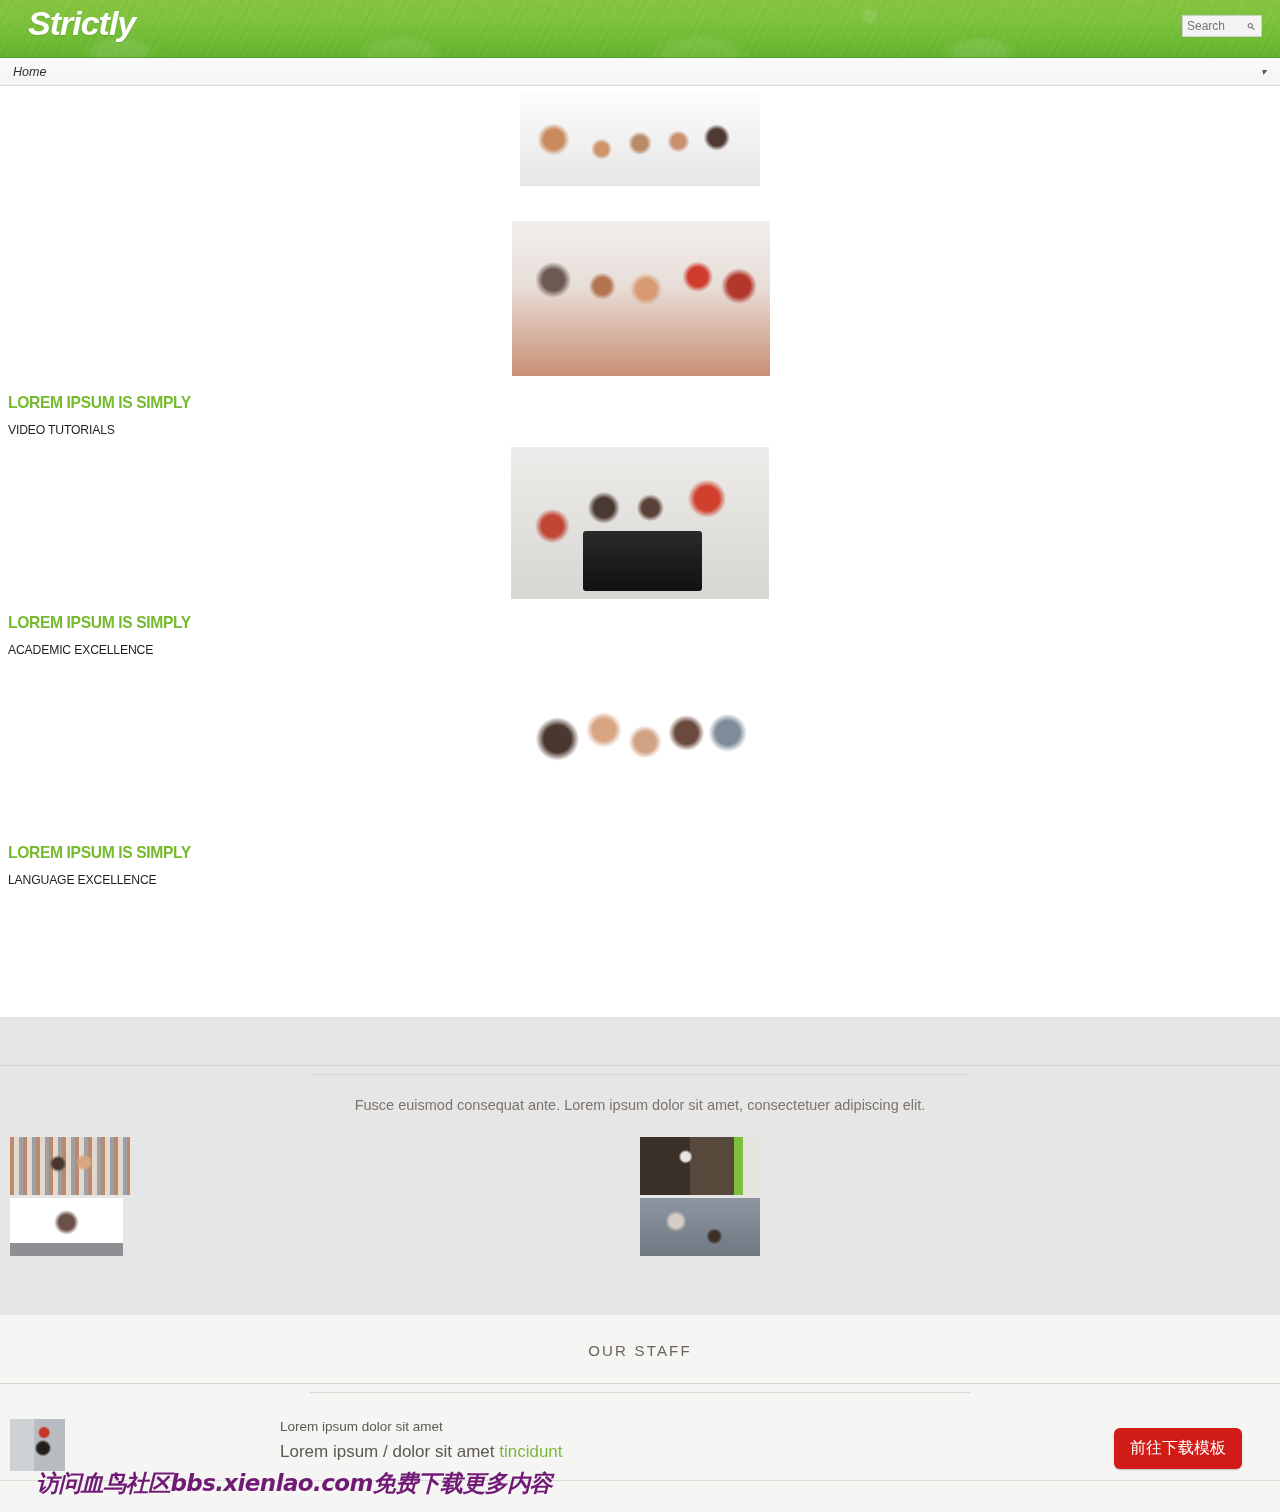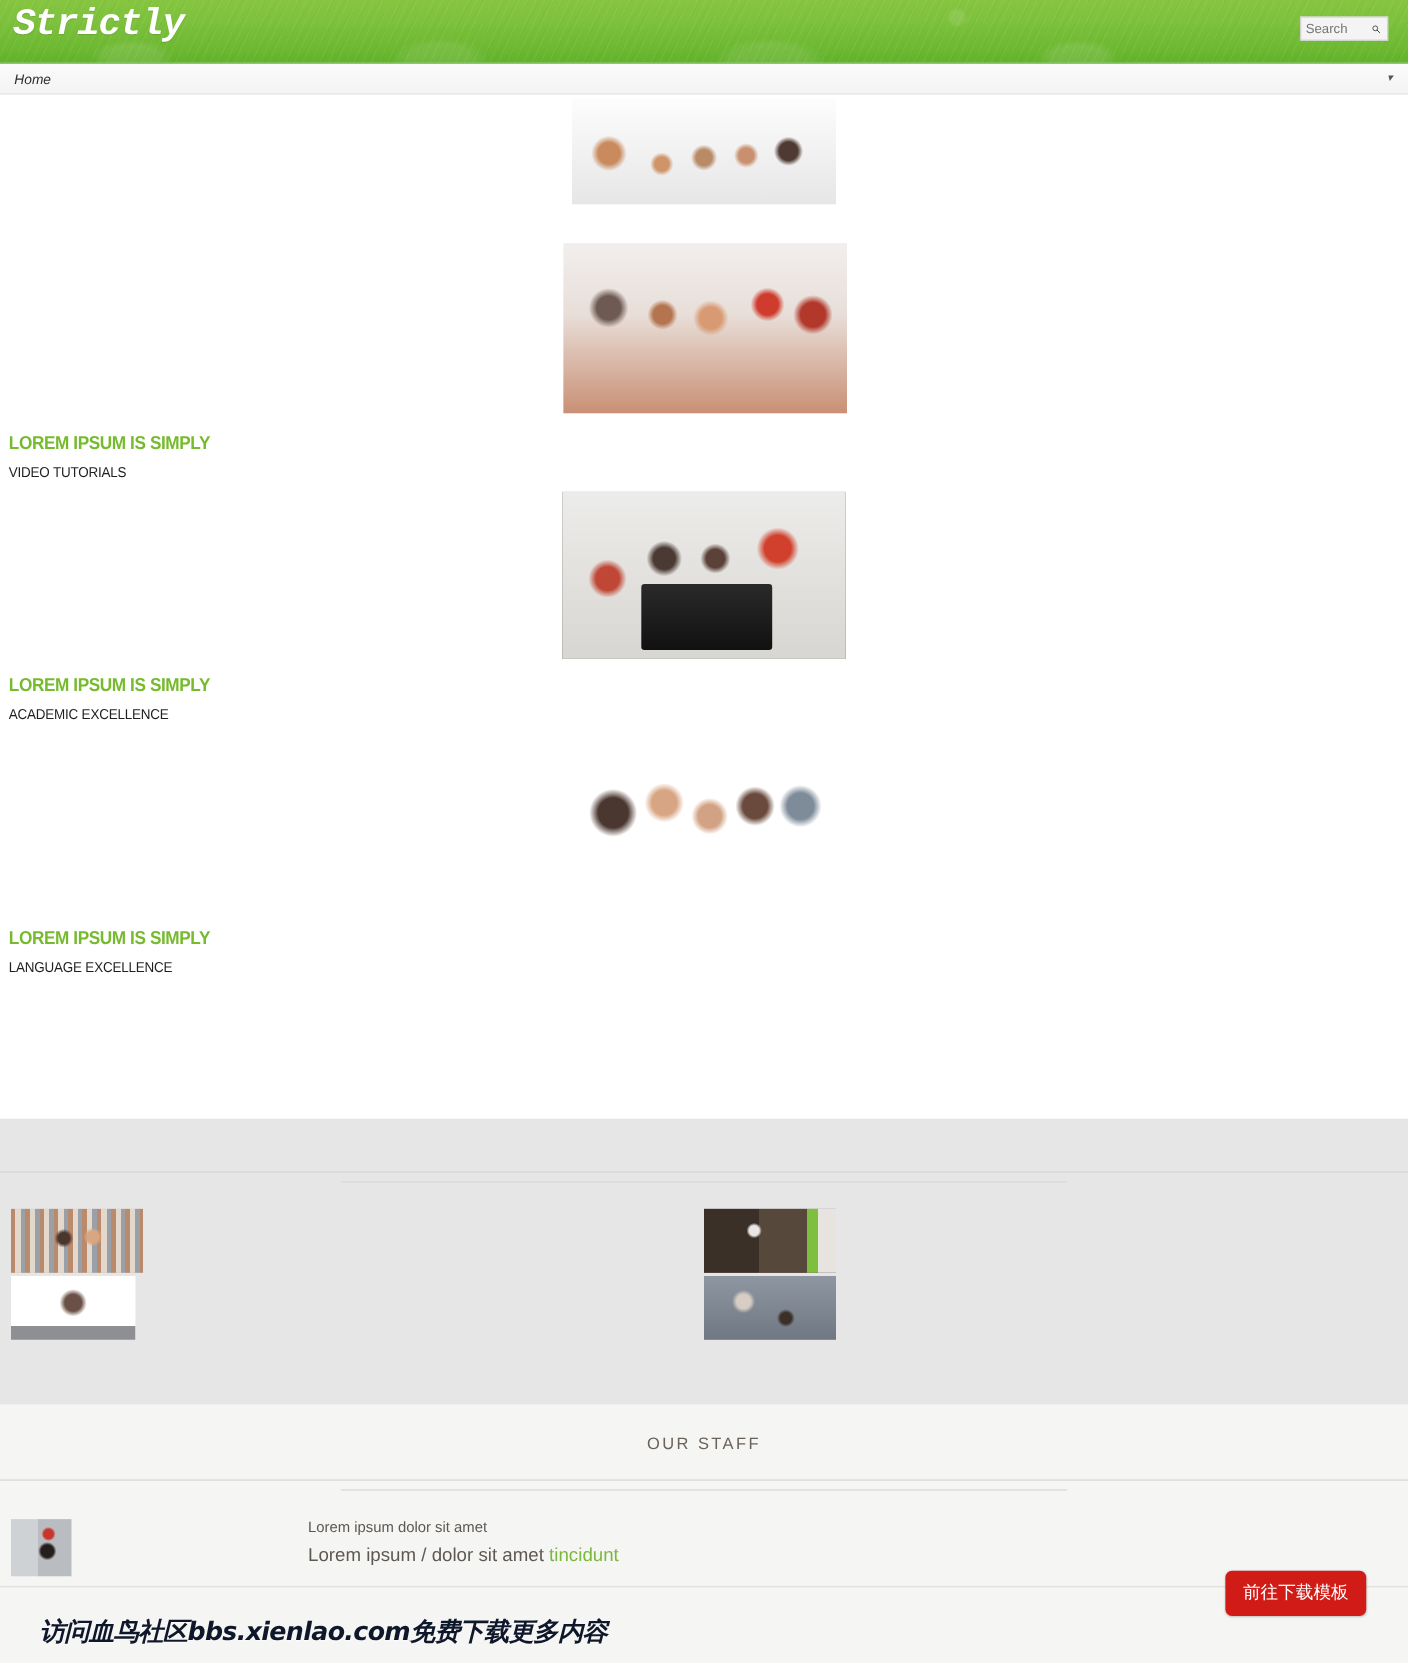--- a/index.html
+++ b/index.html
@@ -27,23 +27,23 @@
   }
   .header-pattern {
     position: absolute; inset: 0;
     background-image:
       repeating-linear-gradient(115deg, rgba(255,255,255,0.055) 0 1px, rgba(255,255,255,0) 1px 7px),
       repeating-linear-gradient(-60deg, rgba(0,0,0,0.022) 0 1px, rgba(0,0,0,0) 1px 9px);
     pointer-events: none;
   }
   .logo {
     position: absolute;
-    left: 12px; top: 2px;
+    left: 28px; top: 2px;
     color: #ffffff;
-    font-family: Liberation Mono, monospace;
+    font-family: Liberation Sans, sans-serif;
     font-style: italic;
     font-weight: bold;
     font-size: 34px;
     letter-spacing: -1px;
     text-shadow: 0 1px 1px rgba(0,0,0,0.12);
     line-height: 42px;
   }
   .search-wrap {
     position: absolute;
     right: 18px; top: 15px;
@@ -287,21 +287,21 @@
     font-size: 16px;
     cursor: pointer;
     font-family: "Liberation Sans", sans-serif;
     box-shadow: 0 1px 2px rgba(0,0,0,0.22);
     z-index: 40;
   }
   .watermark {
     position: absolute;
     left: 36px;
     top: 1468px;
-    color: #0f172a;
+    color: #701a75;
     font-size: 23px;
     font-weight: bold;
     font-style: italic;
     letter-spacing: -0.6px;
     white-space: nowrap;
     z-index: 45;
     font-family: "DejaVu Sans", sans-serif;
     text-shadow: 0 1px 0 rgba(255,255,255,0.5);
   }
 </style>
@@ -363,20 +363,21 @@
       <p class="caption-title">LOREM IPSUM IS SIMPLY</p>
       <p class="caption-sub">LANGUAGE EXCELLENCE</p>
     </div>
   </div>
 
 </div>
 
 <div class="gallery-section">
   <div class="rule-outer"></div>
   <div class="rule-inner"></div>
+  <p class="section-desc">Fusce euismod consequat ante. Lorem ipsum dolor sit amet, consectetuer adipiscing elit.</p>
 
   <div class="gallery-grid">
     <div class="thumb thumb-a" style="left:10px; top:0px; width:120px; height:58px;"></div>
     <div class="thumb thumb-b" style="left:10px; top:61px; width:113px; height:58px;"></div>
     <div class="thumb thumb-c" style="left:640px; top:0px; width:120px; height:58px;"></div>
     <div class="thumb thumb-d" style="left:640px; top:61px; width:120px; height:58px;"></div>
   </div>
 </div>
 
 <div class="staff-section">

